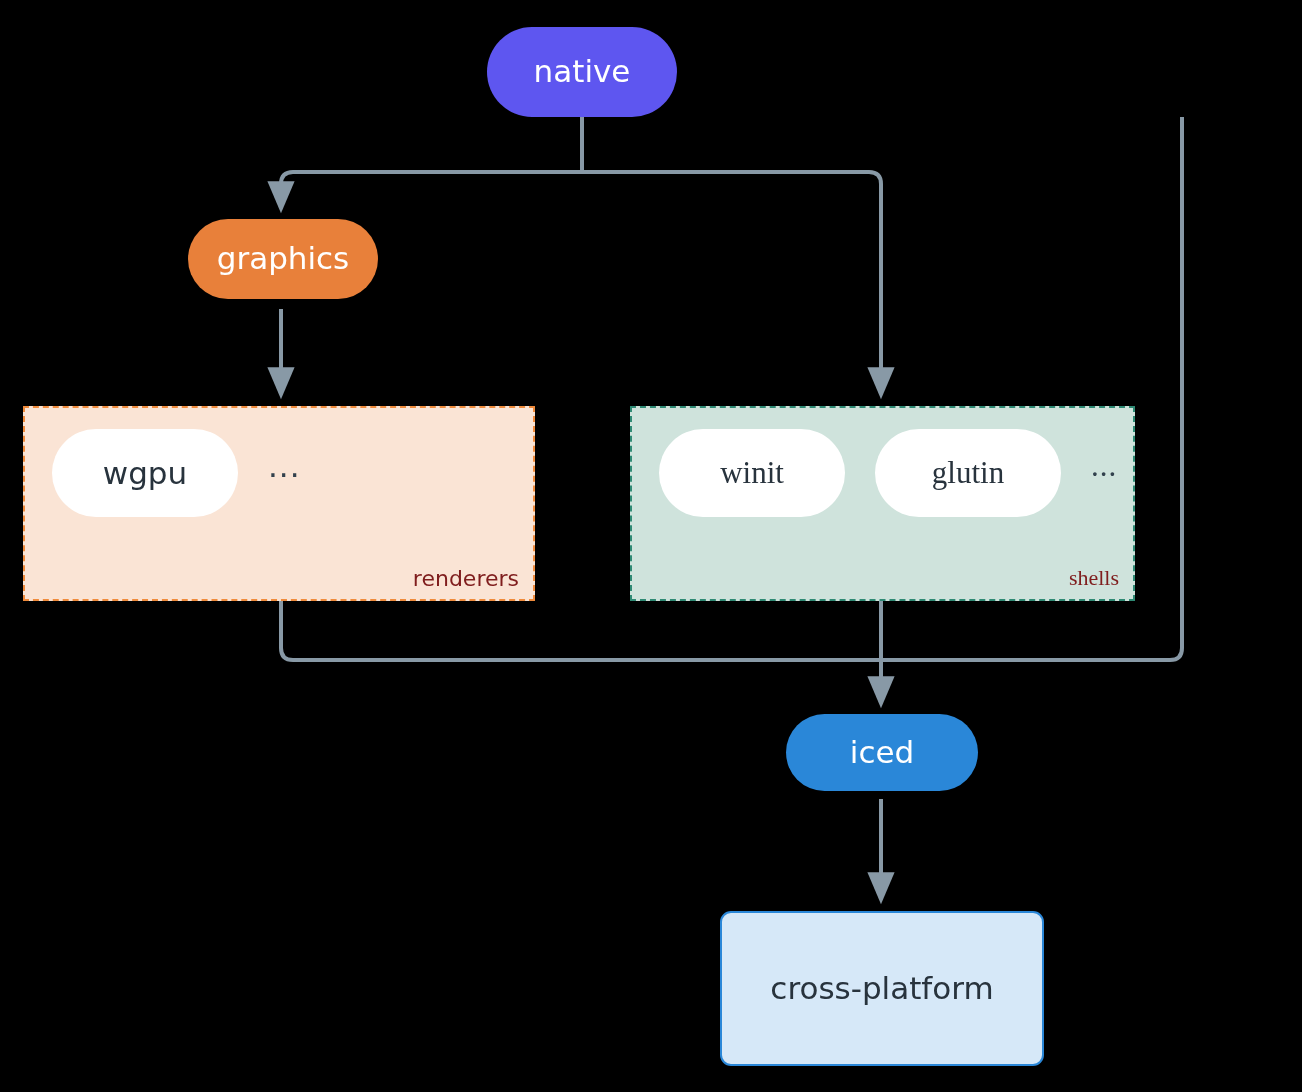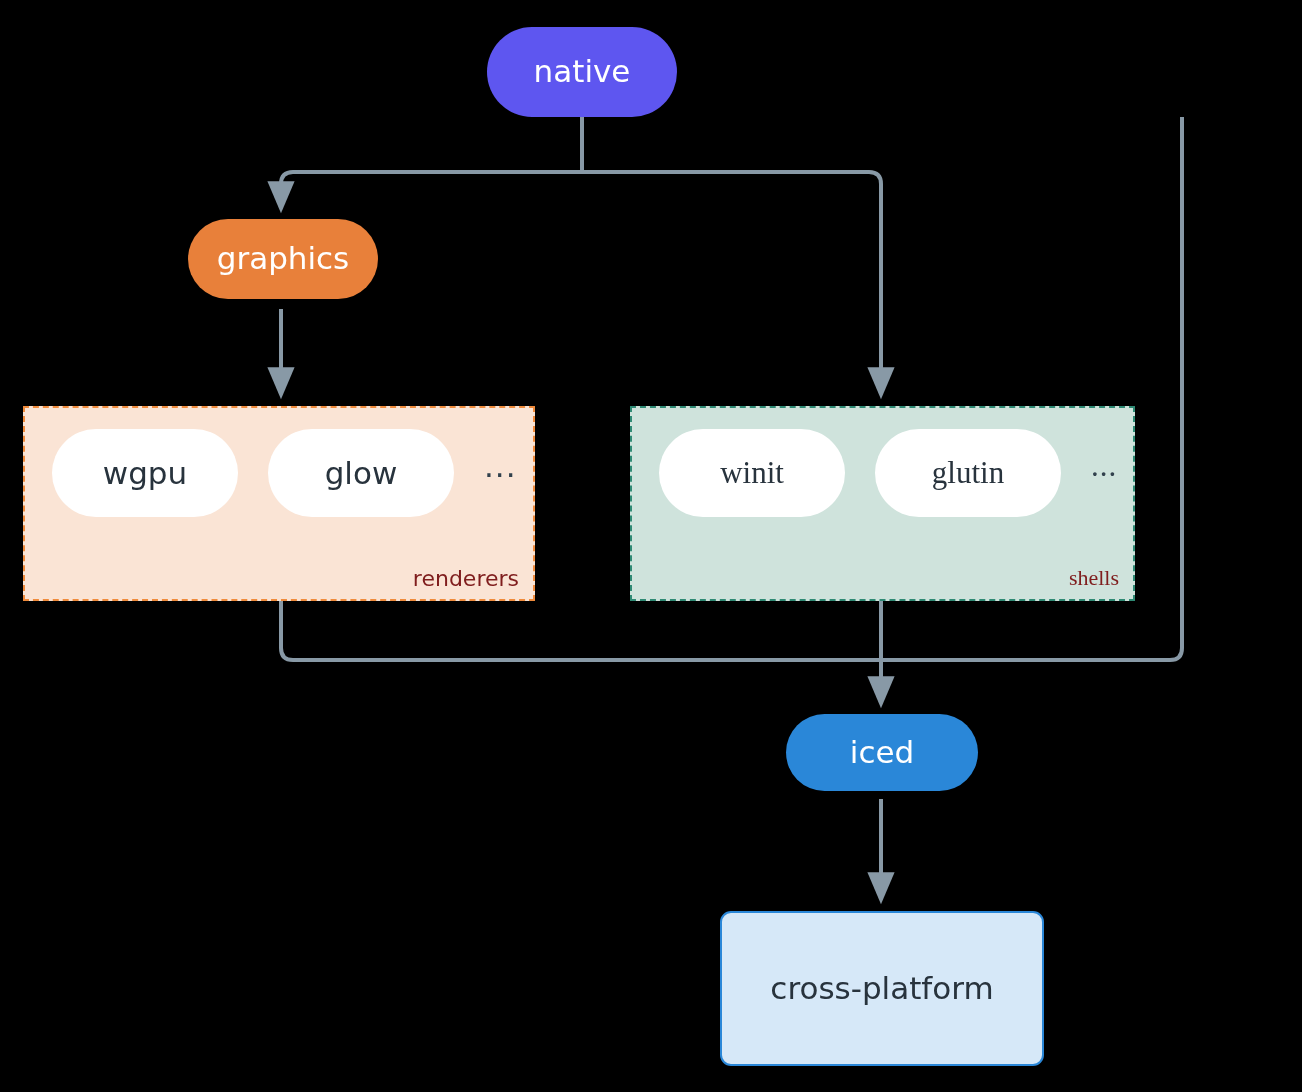--- a/index.html
+++ b/index.html
@@ -178,23 +178,20 @@
 
 
   <div class="node pill node-graphics">
     <span>graphics</span>
   </div>
 
   <div class="group group-renderers">
     <div class="chips">
       <div class="chip">
         <span>wgpu</span>
-      </div>
-      <div class="chip">
-        <span>glow</span>
       </div>
       <div class="ellipsis">...</div>
     </div>
     <div class="group-label">renderers</div>
   </div>
 
   <div class="group group-shells">
     <div class="chips">
       <div class="chip">
         <span>winit</span>

